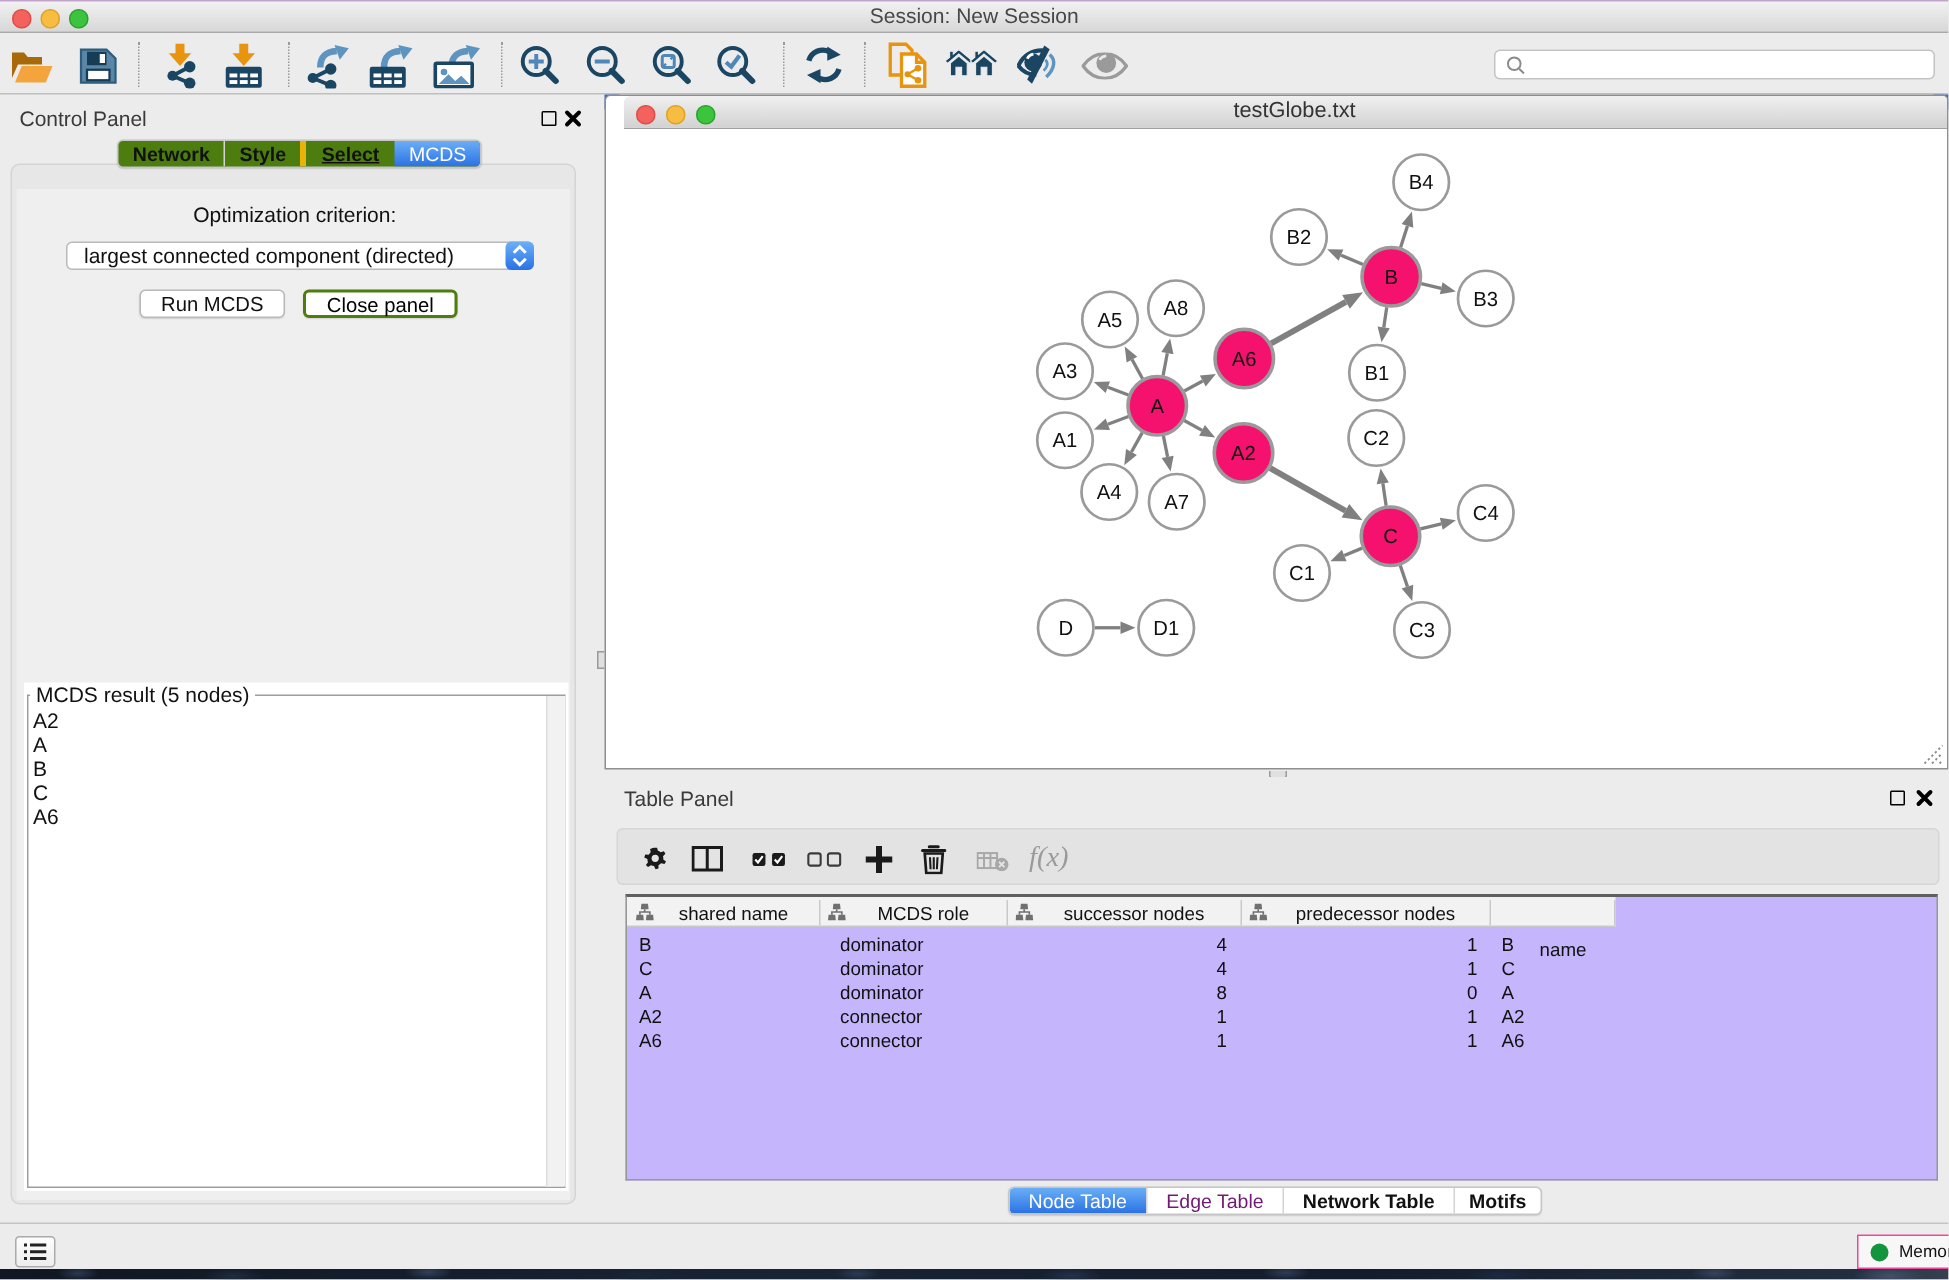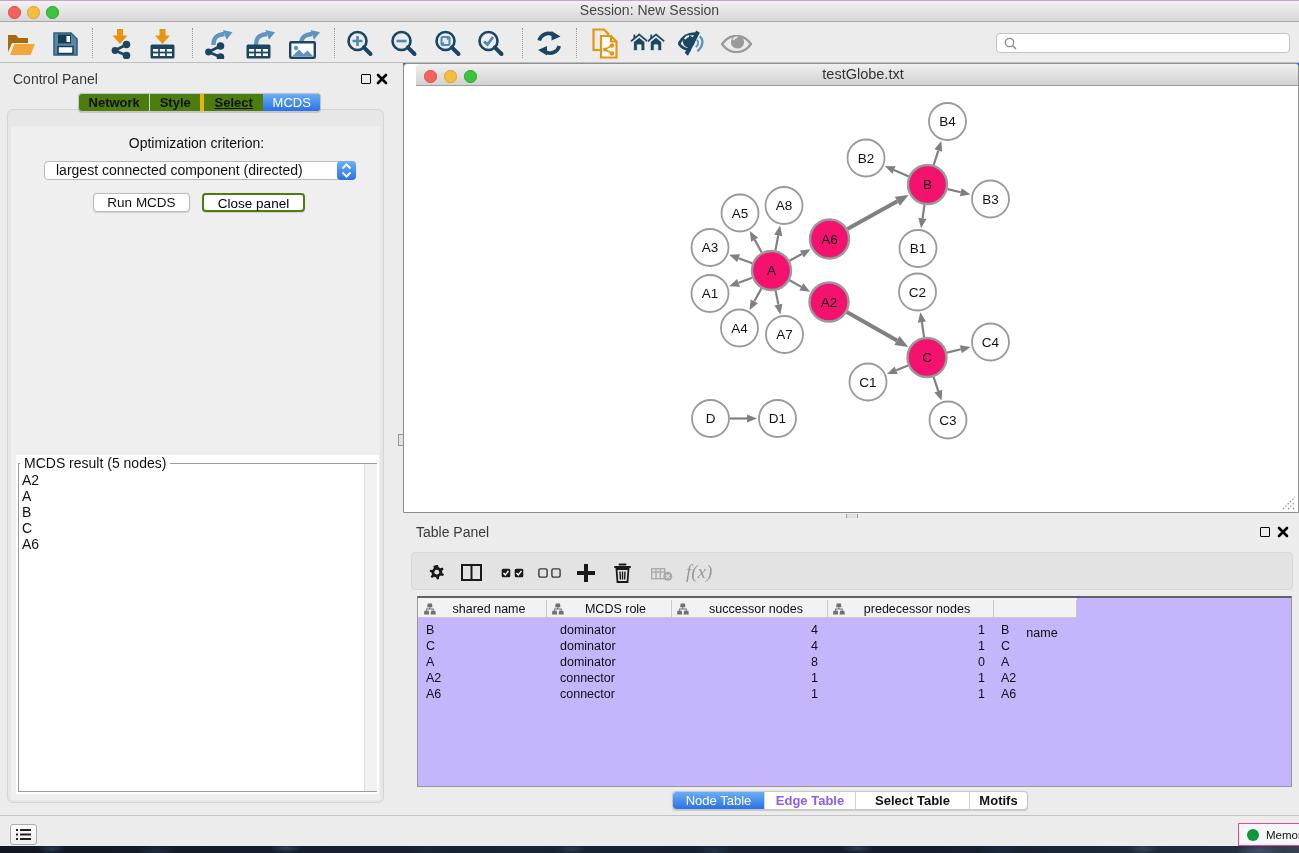--- a/index.html
+++ b/index.html
@@ -419,22 +419,22 @@
 <div style="position:absolute;left:8px;top:64px;height:16px;font-size:12.5px;line-height:16px;color:#111;">A6</div>
 <div style="position:absolute;left:142px;top:64px;height:16px;font-size:12.5px;line-height:16px;color:#111;">connector</div>
 <div style="position:absolute;left:253px;top:64px;width:147px;height:16px;font-size:12.5px;line-height:16px;color:#111;text-align:right;">1</div>
 <div style="position:absolute;left:409px;top:64px;width:158px;height:16px;font-size:12.5px;line-height:16px;color:#111;text-align:right;">1</div>
 <div style="position:absolute;left:583px;top:64px;height:16px;font-size:12.5px;line-height:16px;color:#111;">A6</div>
       </div>
   </div>
 
   <div style="position:absolute;left:269px;top:273px;width:356px;height:19px;display:flex;border:1px solid #c6c6c6;border-radius:4px;background:#fff;overflow:hidden;box-shadow:0 0.5px 1px rgba(0,0,0,.15);">
     <div style="width:91px;text-align:center;font-size:13px;color:#fff;line-height:18px;background:linear-gradient(#6aaef6,#2a72e4);border-radius:3px 0 0 3px;">Node Table</div>
-    <div style="width:91px;border-left:1px solid #d4d4d4;text-align:center;font-size:13px;font-weight:700;color:#8b5cf6;line-height:18px;">Edge Table</div>
-    <div style="width:115px;border-left:1px solid #d4d4d4;border-right:1px solid #d4d4d4;text-align:center;font-size:13px;font-weight:700;color:#111;line-height:18px;">Select Table</div>
+    <div style="width:91px;border-left:1px solid #d4d4d4;text-align:center;font-size:13px;font-weight:400;color:#701a75;line-height:18px;">Edge Table</div>
+    <div style="width:115px;border-left:1px solid #d4d4d4;border-right:1px solid #d4d4d4;text-align:center;font-size:13px;font-weight:700;color:#111;line-height:18px;">Network Table</div>
     <div style="flex:1;text-align:center;font-size:13px;font-weight:700;color:#111;line-height:18px;">Motifs</div>
   </div>
 </div>
 
 <div class="abs" style="left:0;top:815px;width:1299px;height:31px;background:#ececec;border-top:1px solid #c4c4c4;">
   <div style="position:absolute;left:10px;top:8px;width:27px;height:21px;background:linear-gradient(#fdfdfd,#ededed);border:1px solid #ababab;border-radius:3px;">
     <svg width="15" height="13" style="position:absolute;left:5px;top:3px">
         <g fill="#222">
           <rect x="0" y="1" width="2" height="2"></rect>
           <rect x="4" y="1" width="11" height="2"></rect>

